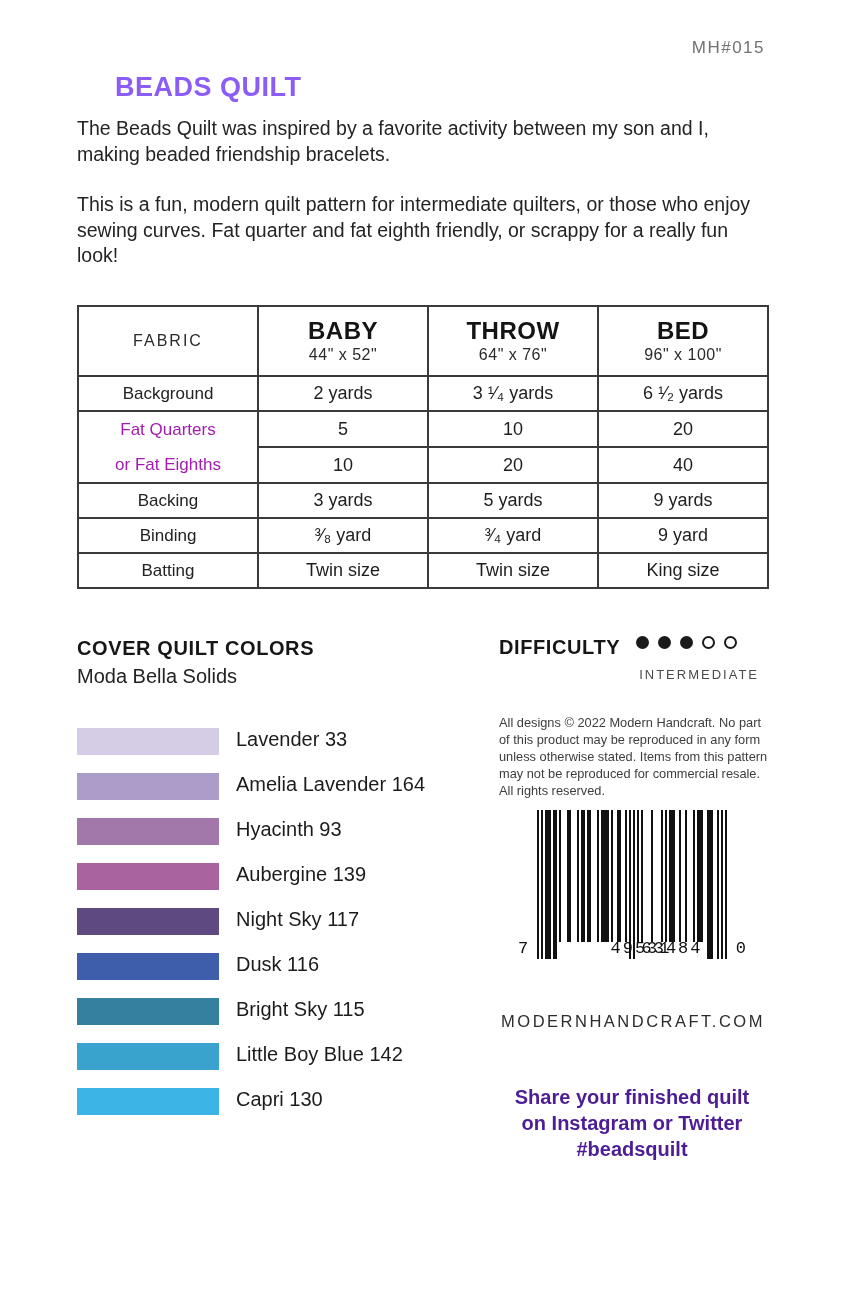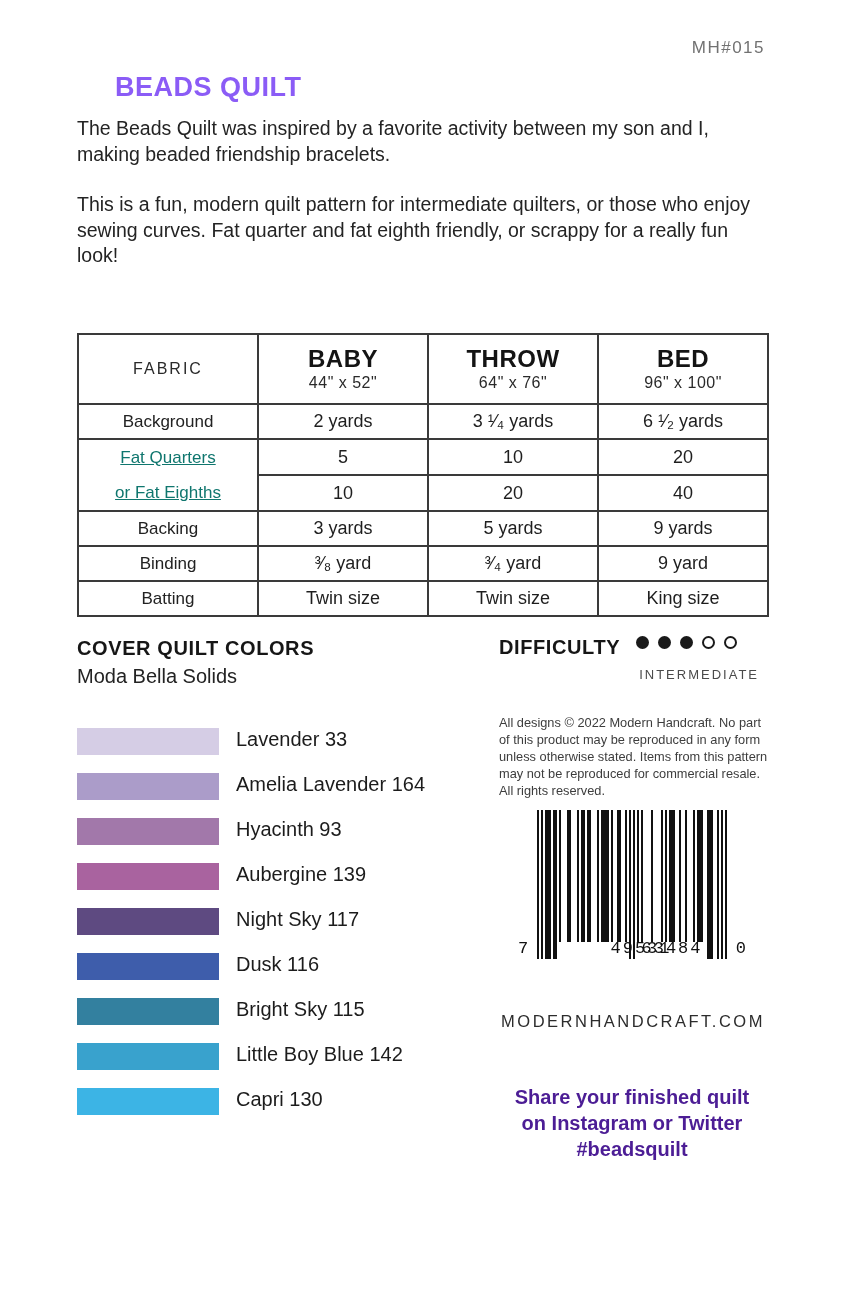--- a/index.html
+++ b/index.html
@@ -9,32 +9,32 @@
 
   .doc-code { position:absolute; top:38px; right:76px; font-size:17px; letter-spacing:1.5px; color:#717171; font-weight:400; }
 
   .title { position:absolute; left:77px; top:72px; font-size:27px; font-weight:700; letter-spacing:.5px; color:#8b5cf6;margin-left:38px; }
 
   .intro { position:absolute; left:77px; width:697px; font-size:19.5px; line-height:25.5px; color:#242424; }
   .intro.p1 { top:116px; }
   .intro.p2 { top:192px; }
 
   
-  .fabric-table { position:absolute; left:77px; top:305px; border-collapse:collapse; table-layout:fixed;margin-top:28px; }
+  .fabric-table { position:absolute; left:77px; top:305px; border-collapse:collapse; table-layout:fixed; }
   .fabric-table td, .fabric-table th { border:2px solid #3a3a3a; text-align:center; vertical-align:middle; font-weight:400; }
   .col-label { width:180px; }
   .col-size { width:170px; }
   .fabric-table .hdr-row { height:70px; }
   .fabric-table .data-row { height:35px;padding-left:37px; }
   .hdr-fabric { font-size:16px; letter-spacing:2px; color:#2a2a2a; }
   .size-name { font-size:24px; font-weight:700; letter-spacing:.5px; color:#141414; line-height:26px; }
   .size-dims { font-size:16px; letter-spacing:.5px; color:#2a2a2a; margin-top:2px; }
   .row-label { font-size:17px; color:#222; }
   .cell-val { font-size:18px; color:#1e1e1e; }
-  .merged-label div { height:35px; line-height:35px; font-size:17px; color:#0f766e;text-decoration:underline; }
+  .merged-label div { height:35px; line-height:35px; font-size:17px; color:#a21caf; }
 
   
   .colors-title { position:absolute; left:77px; top:637px; font-size:20px; font-weight:700; letter-spacing:.6px; color:#161616; }
   .colors-subtitle { position:absolute; left:77px; top:665px; font-size:20px; color:#232323; }
   .swatch-list { position:absolute; left:77px; top:728px; }
   .swatch-row { display:flex; align-items:flex-start; height:27px; margin-bottom:18px; }
   .swatch { width:142px; height:27px; flex:0 0 142px; }
   .swatch-label { margin-left:17px; font-size:20px; color:#1c1c1c; white-space:nowrap; }
 
   

